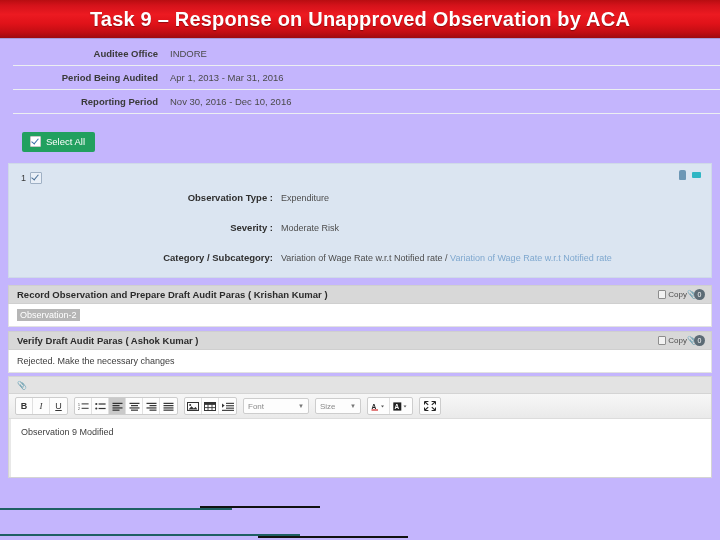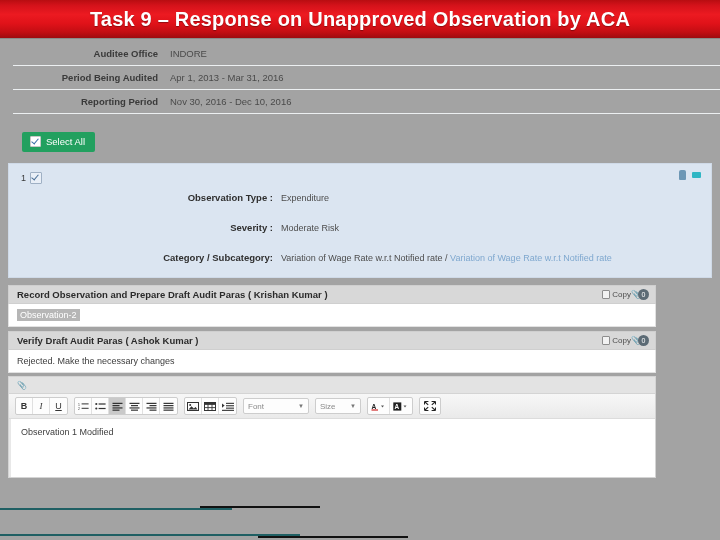--- a/index.html
+++ b/index.html
@@ -5,21 +5,21 @@
   html, body {
     margin: 0; padding: 0;
     width: 720px; height: 540px;
     background: #ffffff;
     font-family: "Liberation Sans", sans-serif;
     overflow: hidden;
   }
   #page {
     position: relative;
     width: 720px; height: 540px;
-    background: #a3a3a3;
+    background: #c4b5fd;
   }
 
   
   .banner {
     position: absolute; left: 0; top: 0;
     width: 720px; height: 38px;
     background: linear-gradient(to bottom,
         #b80d11 0%, #d4121a 14%, #ec1a21 38%,
         #e01219 62%, #c20d13 85%, #9e0a0f 100%);
     display: flex; align-items: center; justify-content: center;
@@ -158,21 +158,21 @@
   }
   .obs-val {
     font-size: 9px;
     color: #4d4d4d;
   }
   .obs-val .blue { color: #7fa8cf; }
 
   
   .section {
     position: absolute; left: 8px;
-    width: 648px;
+    width: 704px;
     box-sizing: border-box;
   }
   .sec-head {
     background: #d8d8d8;
     border: 1px solid #cfcfcf;
     box-sizing: border-box;
     height: 19px;
     display: flex; align-items: center;
     padding: 0 6px 0 8px;
   }
@@ -566,21 +566,21 @@
                 <path d="M0.5 0.5 L4.4 0.5 M0.5 0.5 L0.5 3.6 M0.5 0.5 L4.2 3.9" stroke="#222" stroke-width="1.1" fill="none"></path>
                 <path d="M11.5 0.5 L7.6 0.5 M11.5 0.5 L11.5 3.6 M11.5 0.5 L7.8 3.9" stroke="#222" stroke-width="1.1" fill="none"></path>
                 <path d="M0.5 9.5 L4.4 9.5 M0.5 9.5 L0.5 6.4 M0.5 9.5 L4.2 6.1" stroke="#222" stroke-width="1.1" fill="none"></path>
                 <path d="M11.5 9.5 L7.6 9.5 M11.5 9.5 L11.5 6.4 M11.5 9.5 L7.8 6.1" stroke="#222" stroke-width="1.1" fill="none"></path>
               </svg>
           </div>
         </div>
 
       </div>
 
-      <div class="editor-body">Observation 1 Modified</div>
+      <div class="editor-body">Observation 9 Modified</div>
     </div>
   </div>
 
   <div class="bottom-rule"></div>
   <div class="bottom-rule2"></div>
   <div class="bottom-rule3"></div>
   <div class="bottom-rule4"></div>
 
   <div class="action-bar">
     <button class="btn-save">

